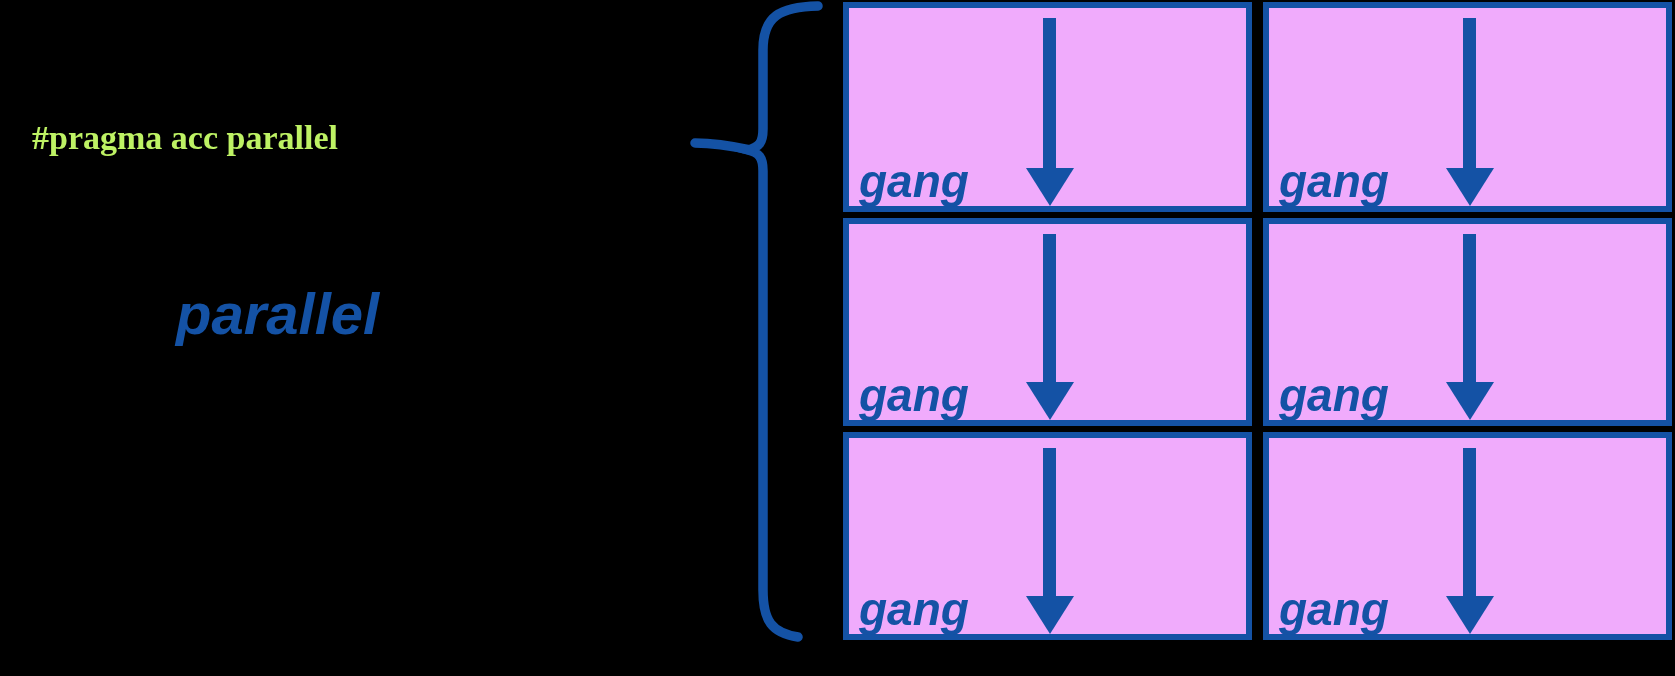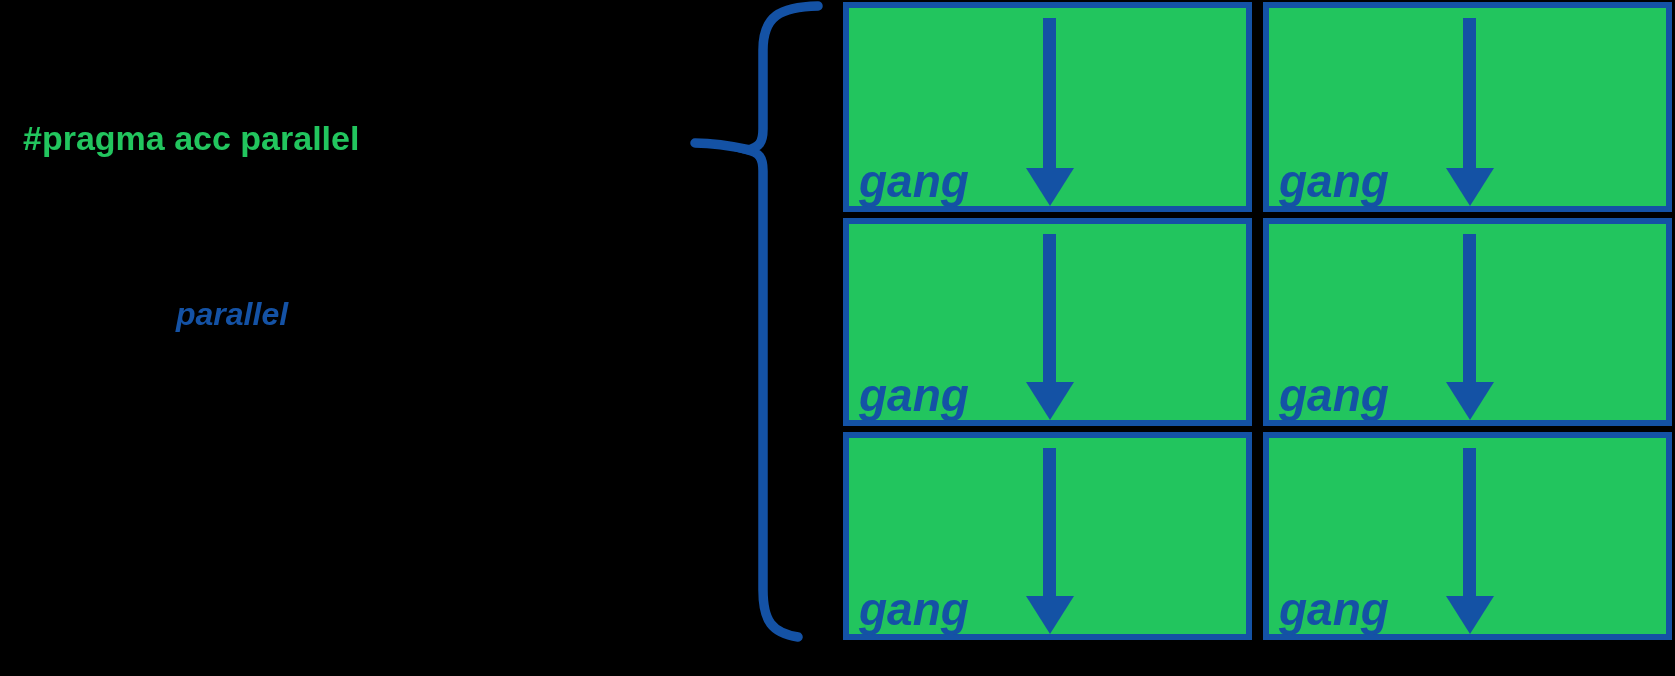--- a/index.html
+++ b/index.html
@@ -6,45 +6,45 @@
   .canvas {
     position: relative;
     width: 1675px;
     height: 676px;
     background: #000000;
     overflow: hidden;
     font-family: "Liberation Sans", sans-serif;
   }
   .pragma-text {
     position: absolute;
-    left: 23px;
+    left: 32px;
     top: 121px;
-    font-family: Liberation Sans, sans-serif;
+    font-family: Liberation Serif, serif;
     font-weight: bold;
     font-size: 34px;
     line-height: 34px;
-    color: #22c55e;
+    color: #bef264;
     white-space: pre;
   }
   .keyword {
     position: absolute;
     font-weight: bold;
     font-style: italic;
-    font-size: 32px;
+    font-size: 58px;
     line-height: 50px;
     color: #1452a5;
   }
   .kw-parallel { left: 176px; top: 289px; }
   .kw-gangs   { left: 166px; top: 453px; }
   .brace-svg { position: absolute; left: 0; top: 0; width: 1675px; height: 676px; }
   .gang-box {
     position: absolute;
     width: 409px;
     box-sizing: border-box;
-    background: #22c55e;
+    background: #f0abfc;
     border: 6px solid #1452a5;
   }
   .col-0 { left: 843px; }
   .col-1 { left: 1263px; }
   .row-0 { top: 2px;   height: 210px; }
   .row-1 { top: 218px; height: 208px; }
   .row-2 { top: 432px; height: 208px; }
   .gang-label {
     position: absolute;
     left: 10px;

